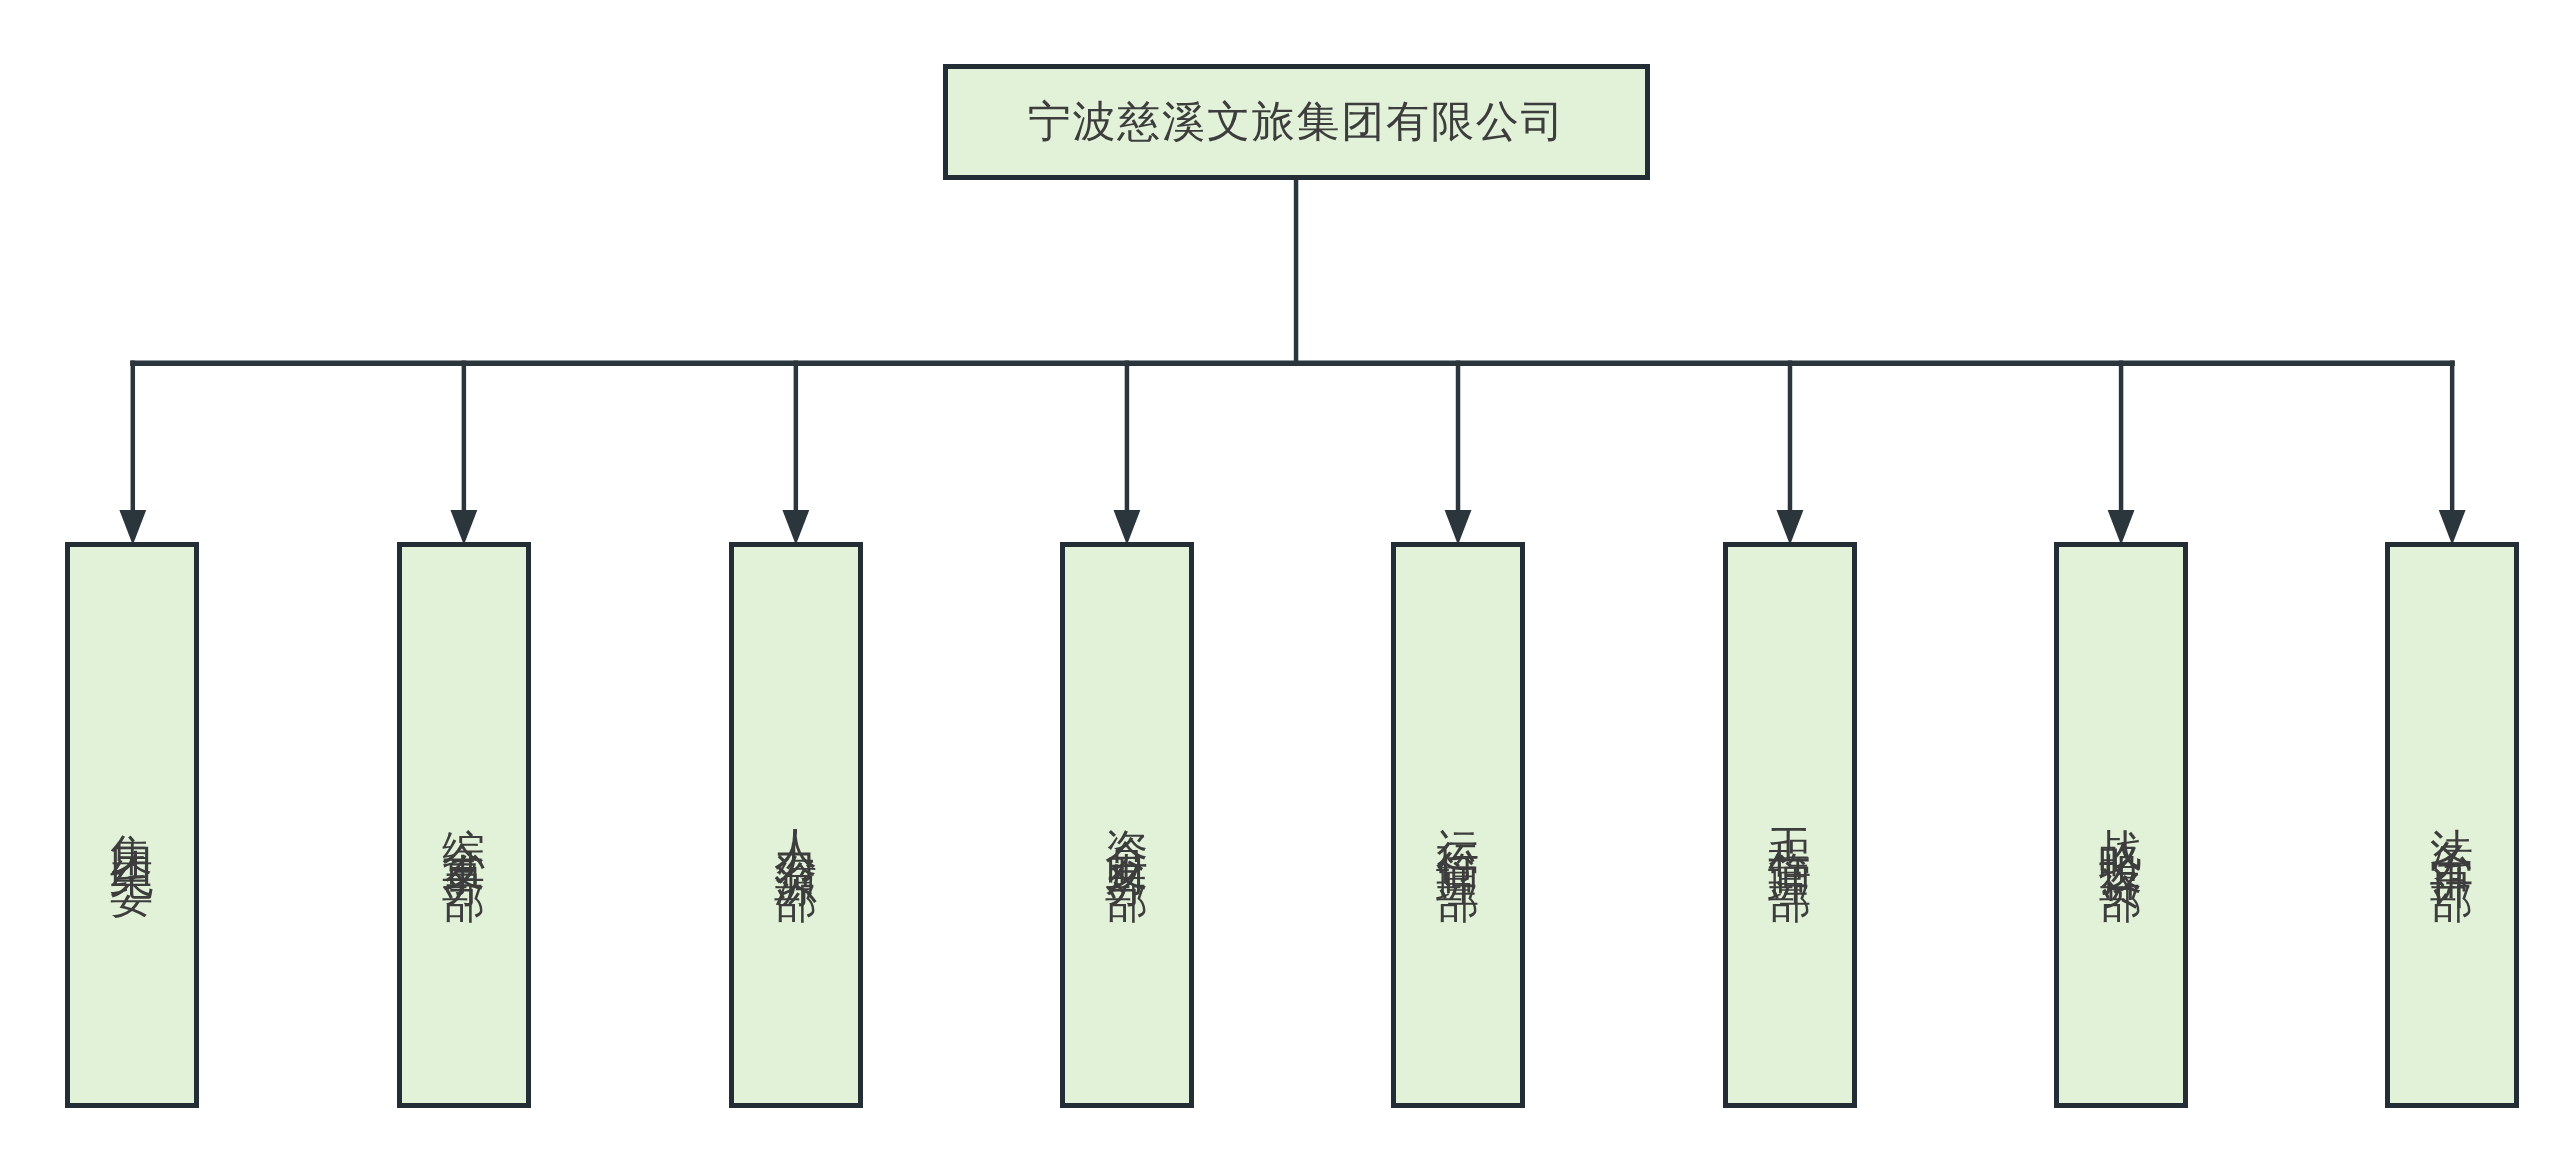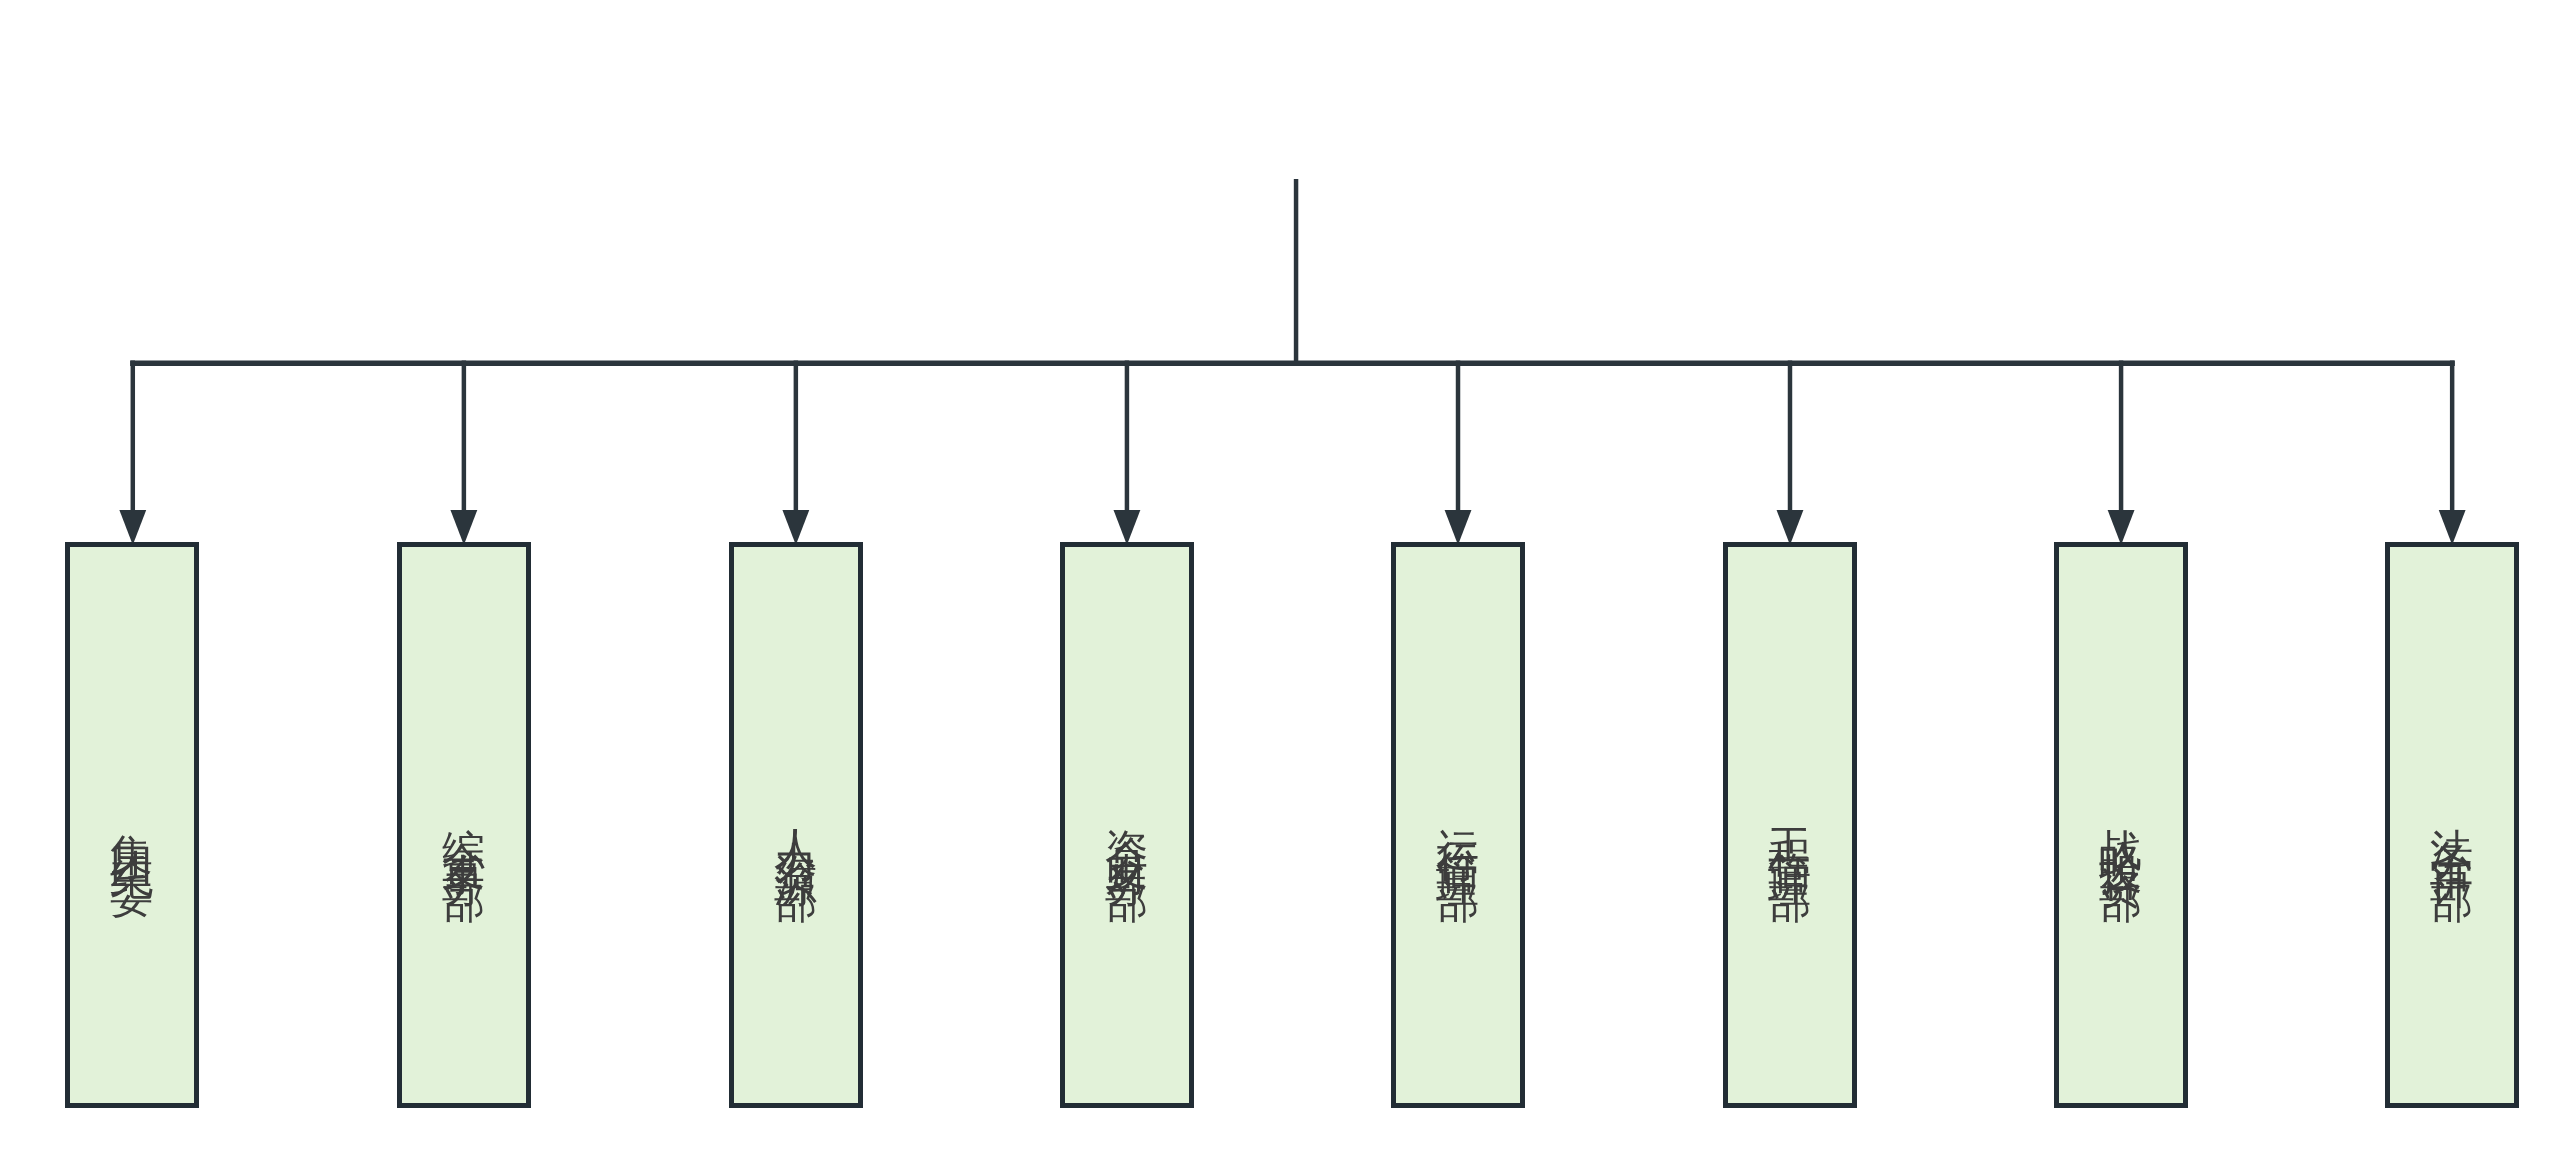--- a/index.html
+++ b/index.html
@@ -101,20 +101,23 @@
     <g>
       <line x1="2370" y1="403" x2="2370" y2="572" stroke-width="5" stroke="#2b353c"></line>
       <polygon points="2355,570 2385,570 2370,609" fill="#2b353c"></polygon>
     </g>
     <g>
       <line x1="2740" y1="403" x2="2740" y2="572" stroke-width="5" stroke="#2b353c"></line>
       <polygon points="2725,570 2755,570 2740,609" fill="#2b353c"></polygon>
     </g>
   </svg>
 
+  <div class="node root-node">
+    <span>宁波慈溪文旅集团有限公司</span>
+  </div>
 
   <div class="node dept-node" style="left:65px">
     <span class="dept-label">集团纪委</span>
   </div>
   <div class="node dept-node" style="left:397px">
     <span class="dept-label">综合事务部</span>
   </div>
   <div class="node dept-node" style="left:729px">
     <span class="dept-label">人力资源部</span>
   </div>

